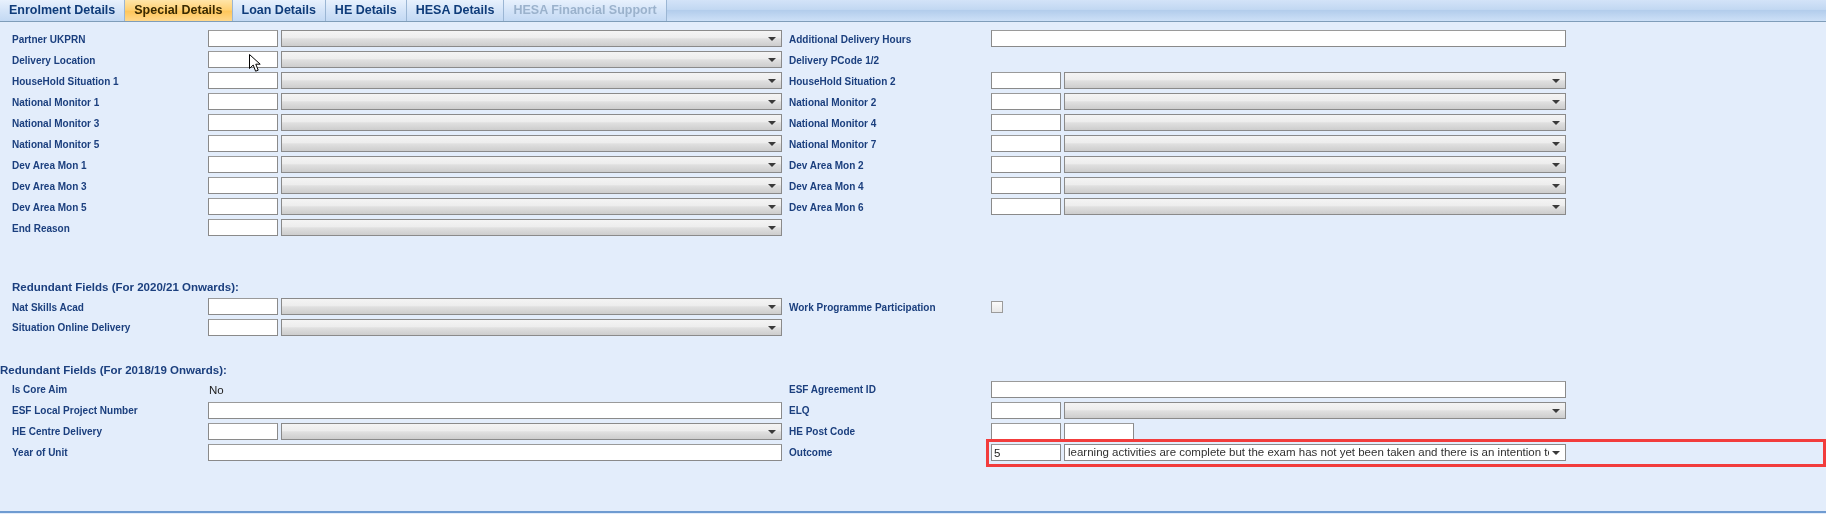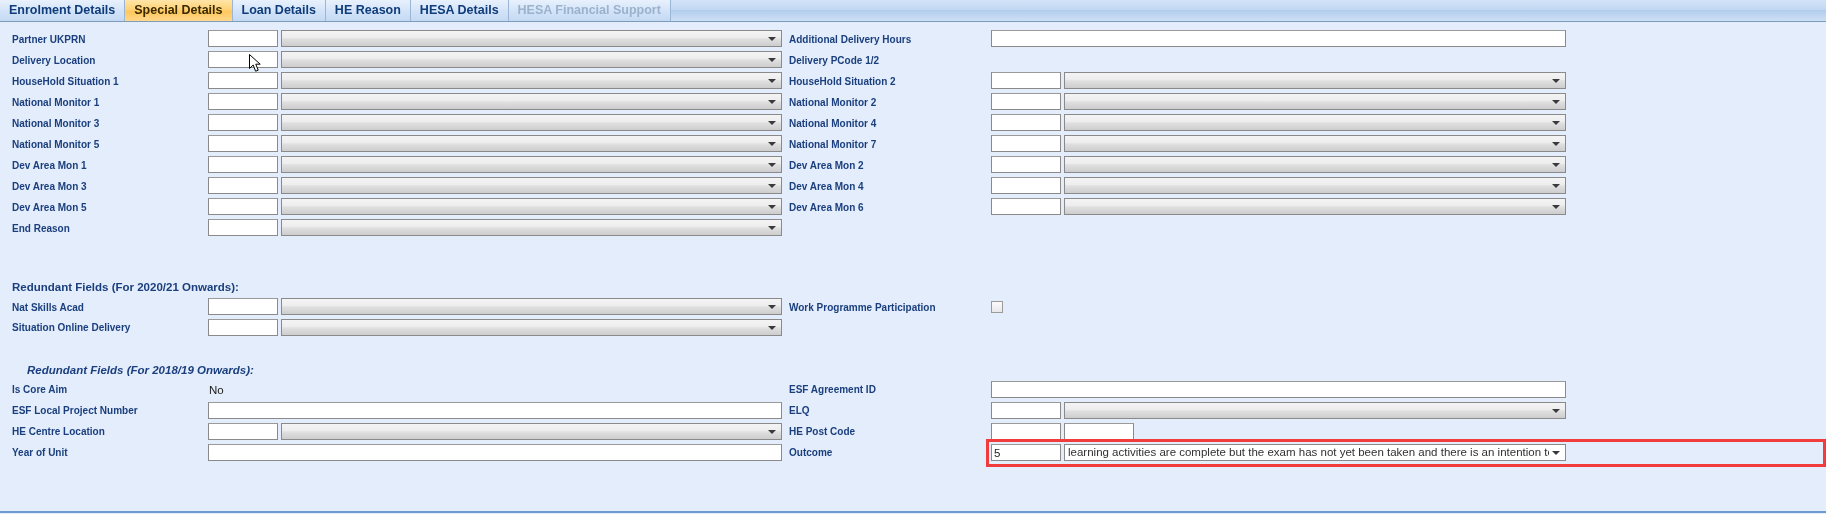--- a/index.html
+++ b/index.html
@@ -157,21 +157,21 @@
   <div class="tab">
     <span>Enrolment Details</span>
   </div>
   <div class="tab active">
     <span>Special Details</span>
   </div>
   <div class="tab">
     <span>Loan Details</span>
   </div>
   <div class="tab">
-    <span>HE Reason</span>
+    <span>HE Details</span>
   </div>
   <div class="tab">
     <span>HESA Details</span>
   </div>
   <div class="tab disabled">
     <span>HESA Financial Support</span>
   </div>
 </div>
 
 <div class="form">
@@ -302,37 +302,37 @@
   <div class="lbl" style="left:789px;top:279px;">Work Programme Participation</div>
   <div class="chk" style="left:991px;top:279px;"></div>
 
   <div class="lbl" style="left:12px;top:299px;">Situation Online Delivery</div>
   <input class="txt" style="left: 208px; top: 297px; width: 70px;" value="">
   <div class="combo" style="left:281px;top:297px;width:501px;">
     <span class="ctext"></span>
     <span class="arrow"></span>
   </div>
 
-  <div class="section-hdr" style="left:27px;top:341px;font-style:italic;">Redundant Fields (For 2018/19 Onwards):</div>
+  <div class="section-hdr" style="left:0;top:341px;">Redundant Fields (For 2018/19 Onwards):</div>
 
   <div class="lbl" style="left:12px;top:361px;">Is Core Aim</div>
   <div class="static-val" style="left:209px;top:361px;">No</div>
   <div class="lbl" style="left:789px;top:361px;">ESF Agreement ID</div>
   <input class="txt" style="left: 991px; top: 359px; width: 575px;" value="">
 
   <div class="lbl" style="left:12px;top:382px;">ESF Local Project Number</div>
   <input class="txt" style="left: 208px; top: 380px; width: 574px;" value="">
   <div class="lbl" style="left:789px;top:382px;">ELQ</div>
   <input class="txt" style="left: 991px; top: 380px; width: 70px;" value="">
   <div class="combo" style="left:1064px;top:380px;width:502px;">
     <span class="ctext"></span>
     <span class="arrow"></span>
   </div>
 
-  <div class="lbl" style="left:12px;top:403px;">HE Centre Location</div>
+  <div class="lbl" style="left:12px;top:403px;">HE Centre Delivery</div>
   <input class="txt" style="left: 208px; top: 401px; width: 70px;" value="">
   <div class="combo" style="left:281px;top:401px;width:501px;">
     <span class="ctext"></span>
     <span class="arrow"></span>
   </div>
   <div class="lbl" style="left:789px;top:403px;">HE Post Code</div>
   <input class="txt" style="left: 991px; top: 401px; width: 70px;" value="">
   <input class="txt" style="left: 1064px; top: 401px; width: 70px;" value="">
 
   <div class="lbl" style="left:12px;top:424px;">Year of Unit</div>

